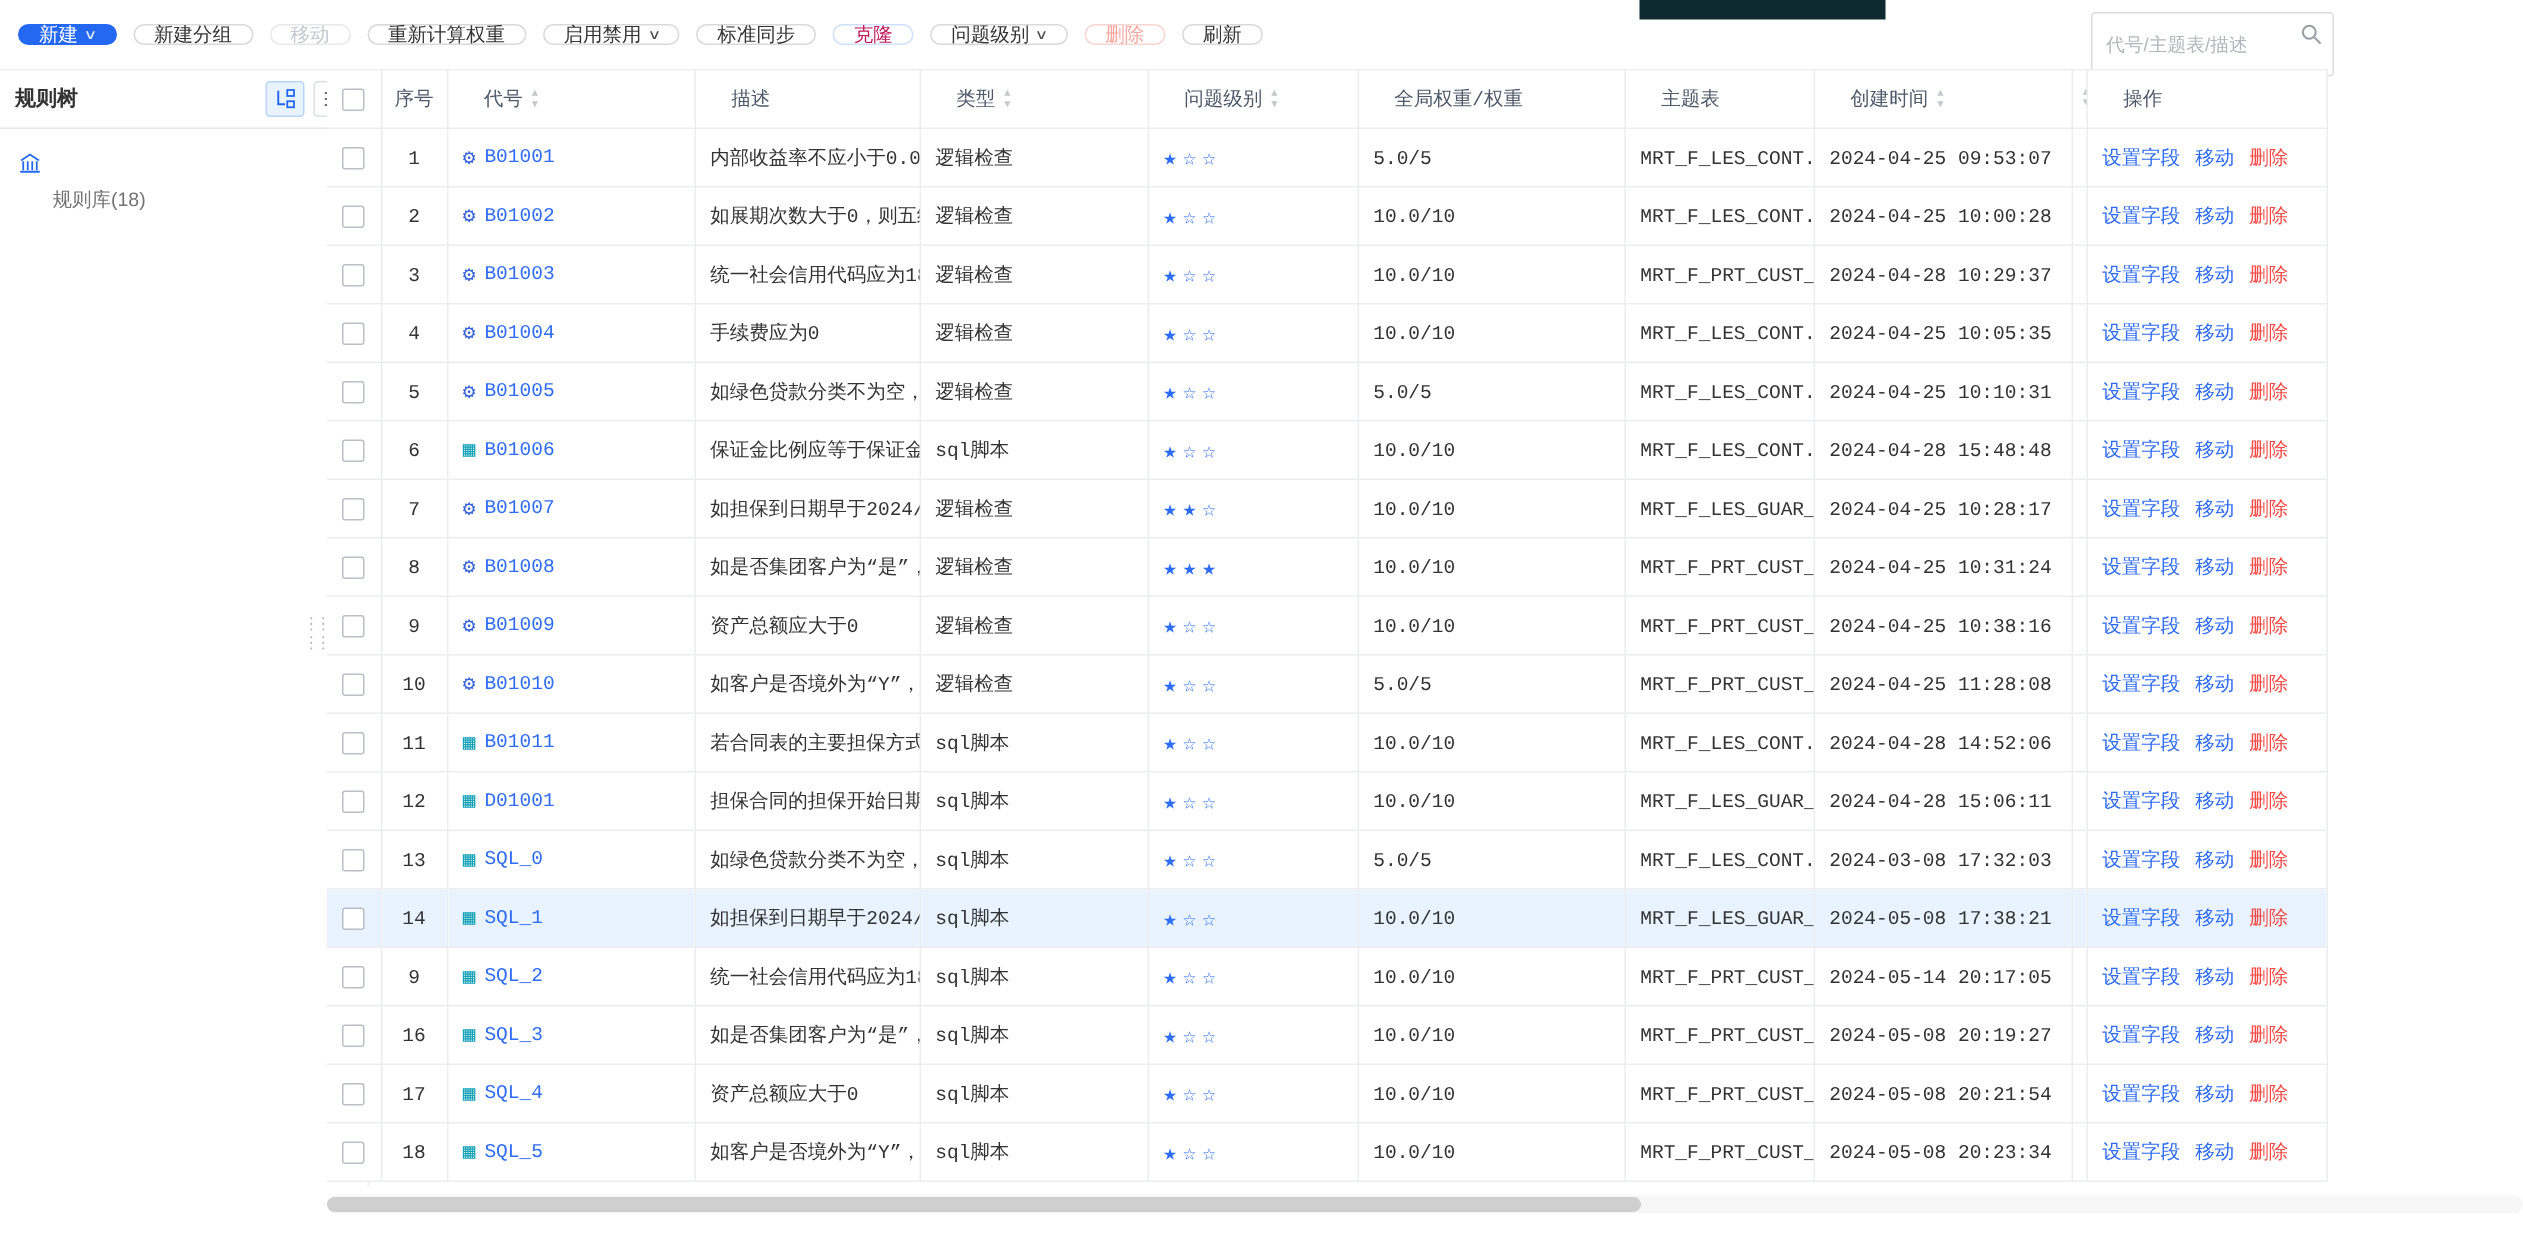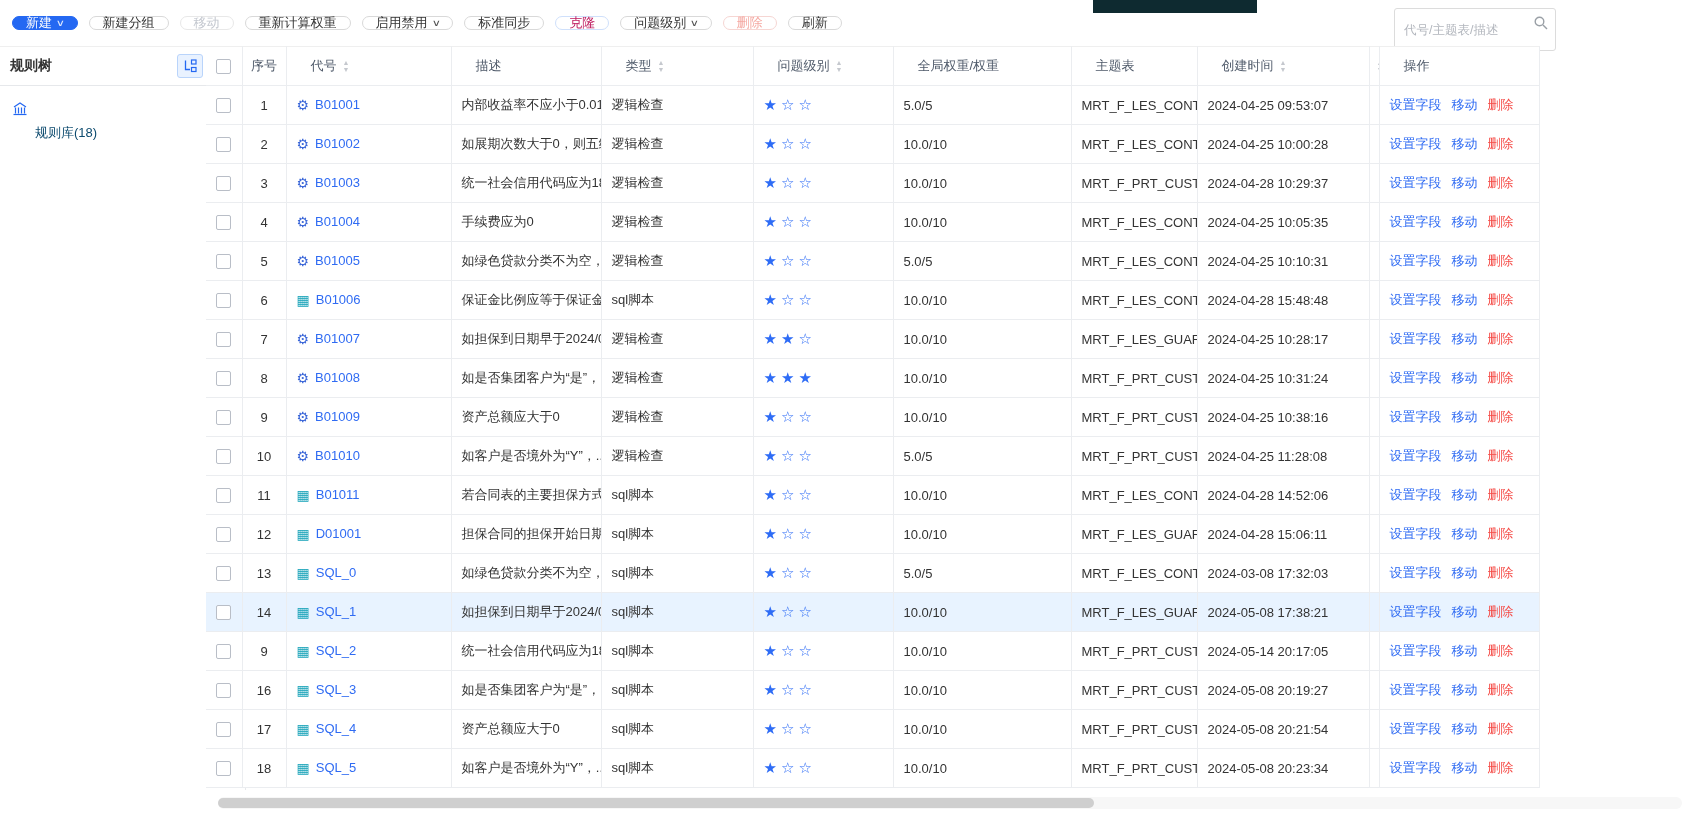--- a/index.html
+++ b/index.html
@@ -42,28 +42,28 @@
   .sb-head { height: 39px; display: flex; align-items: center; padding: 0 10px;
              border-bottom: 1px solid #e6e8eb; }
   .sb-title { font-size: 14px; font-weight: bold; color: #333; }
   .sb-tools { margin-left: auto; display: flex; gap: 6px; }
   .sb-btn { width: 26px; height: 24px; border: 1px solid #dcdfe4; border-radius: 3px;
             background: #fff; display: inline-flex; align-items: center; justify-content: center;
             cursor: pointer; }
   .sb-btn.active { background: #e9f2ff; border-color: #b9d4fb; }
   .tree-item { margin-top: 6px; height: 34px; display: flex; align-items: center;
                gap: 7px; padding: 0 12px; cursor: pointer; }
-  .tree-label { color: #0c4a6e; font-size: 13px; margin-top: 48px; }
+  .tree-label { color: #737373; font-size: 13px; margin-top: 48px; }
   .kebab { margin-left: auto; color: #8a8f99; font-size: 15px; line-height: 1; padding: 2px 4px; cursor: pointer; }
   .resize-handle { position: absolute; left: 202px; top: 410px; width: 10px; height: 26px;
                    color: #b4b9c2; font-size: 11px; letter-spacing: -3px; line-height: 13px;
                    cursor: col-resize; user-select: none; }
 
   
-  .main { position: absolute; left: 206px; top: 46px; }
+  .main { position: absolute; left: 218px; top: 46px; font-family: Liberation Mono, monospace; }
   table { border-collapse: collapse; table-layout: fixed; width: 1333px; background: #fff; }
   th, td { border-right: 1px solid #ebedf0; border-bottom: 1px solid #ebedf0;
            padding: 0 10px; height: 39px; font-size: 13px; text-align: left;
            white-space: nowrap; overflow: hidden; }
   thead th { border-top: 1px solid #efefef; color: #4e5969; font-weight: normal; background: #fff; padding-left: 24px; }
   .col-checkbox, .col-no { text-align: center; padding: 0 4px; }
   td { color: #333; }
   tr.hl td { background: #e8f3ff; }
   .checkbox { display: inline-block; width: 15px; height: 15px; border: 1px solid #b9bec7;
               border-radius: 2px; background: #fff; vertical-align: middle; cursor: pointer; }

